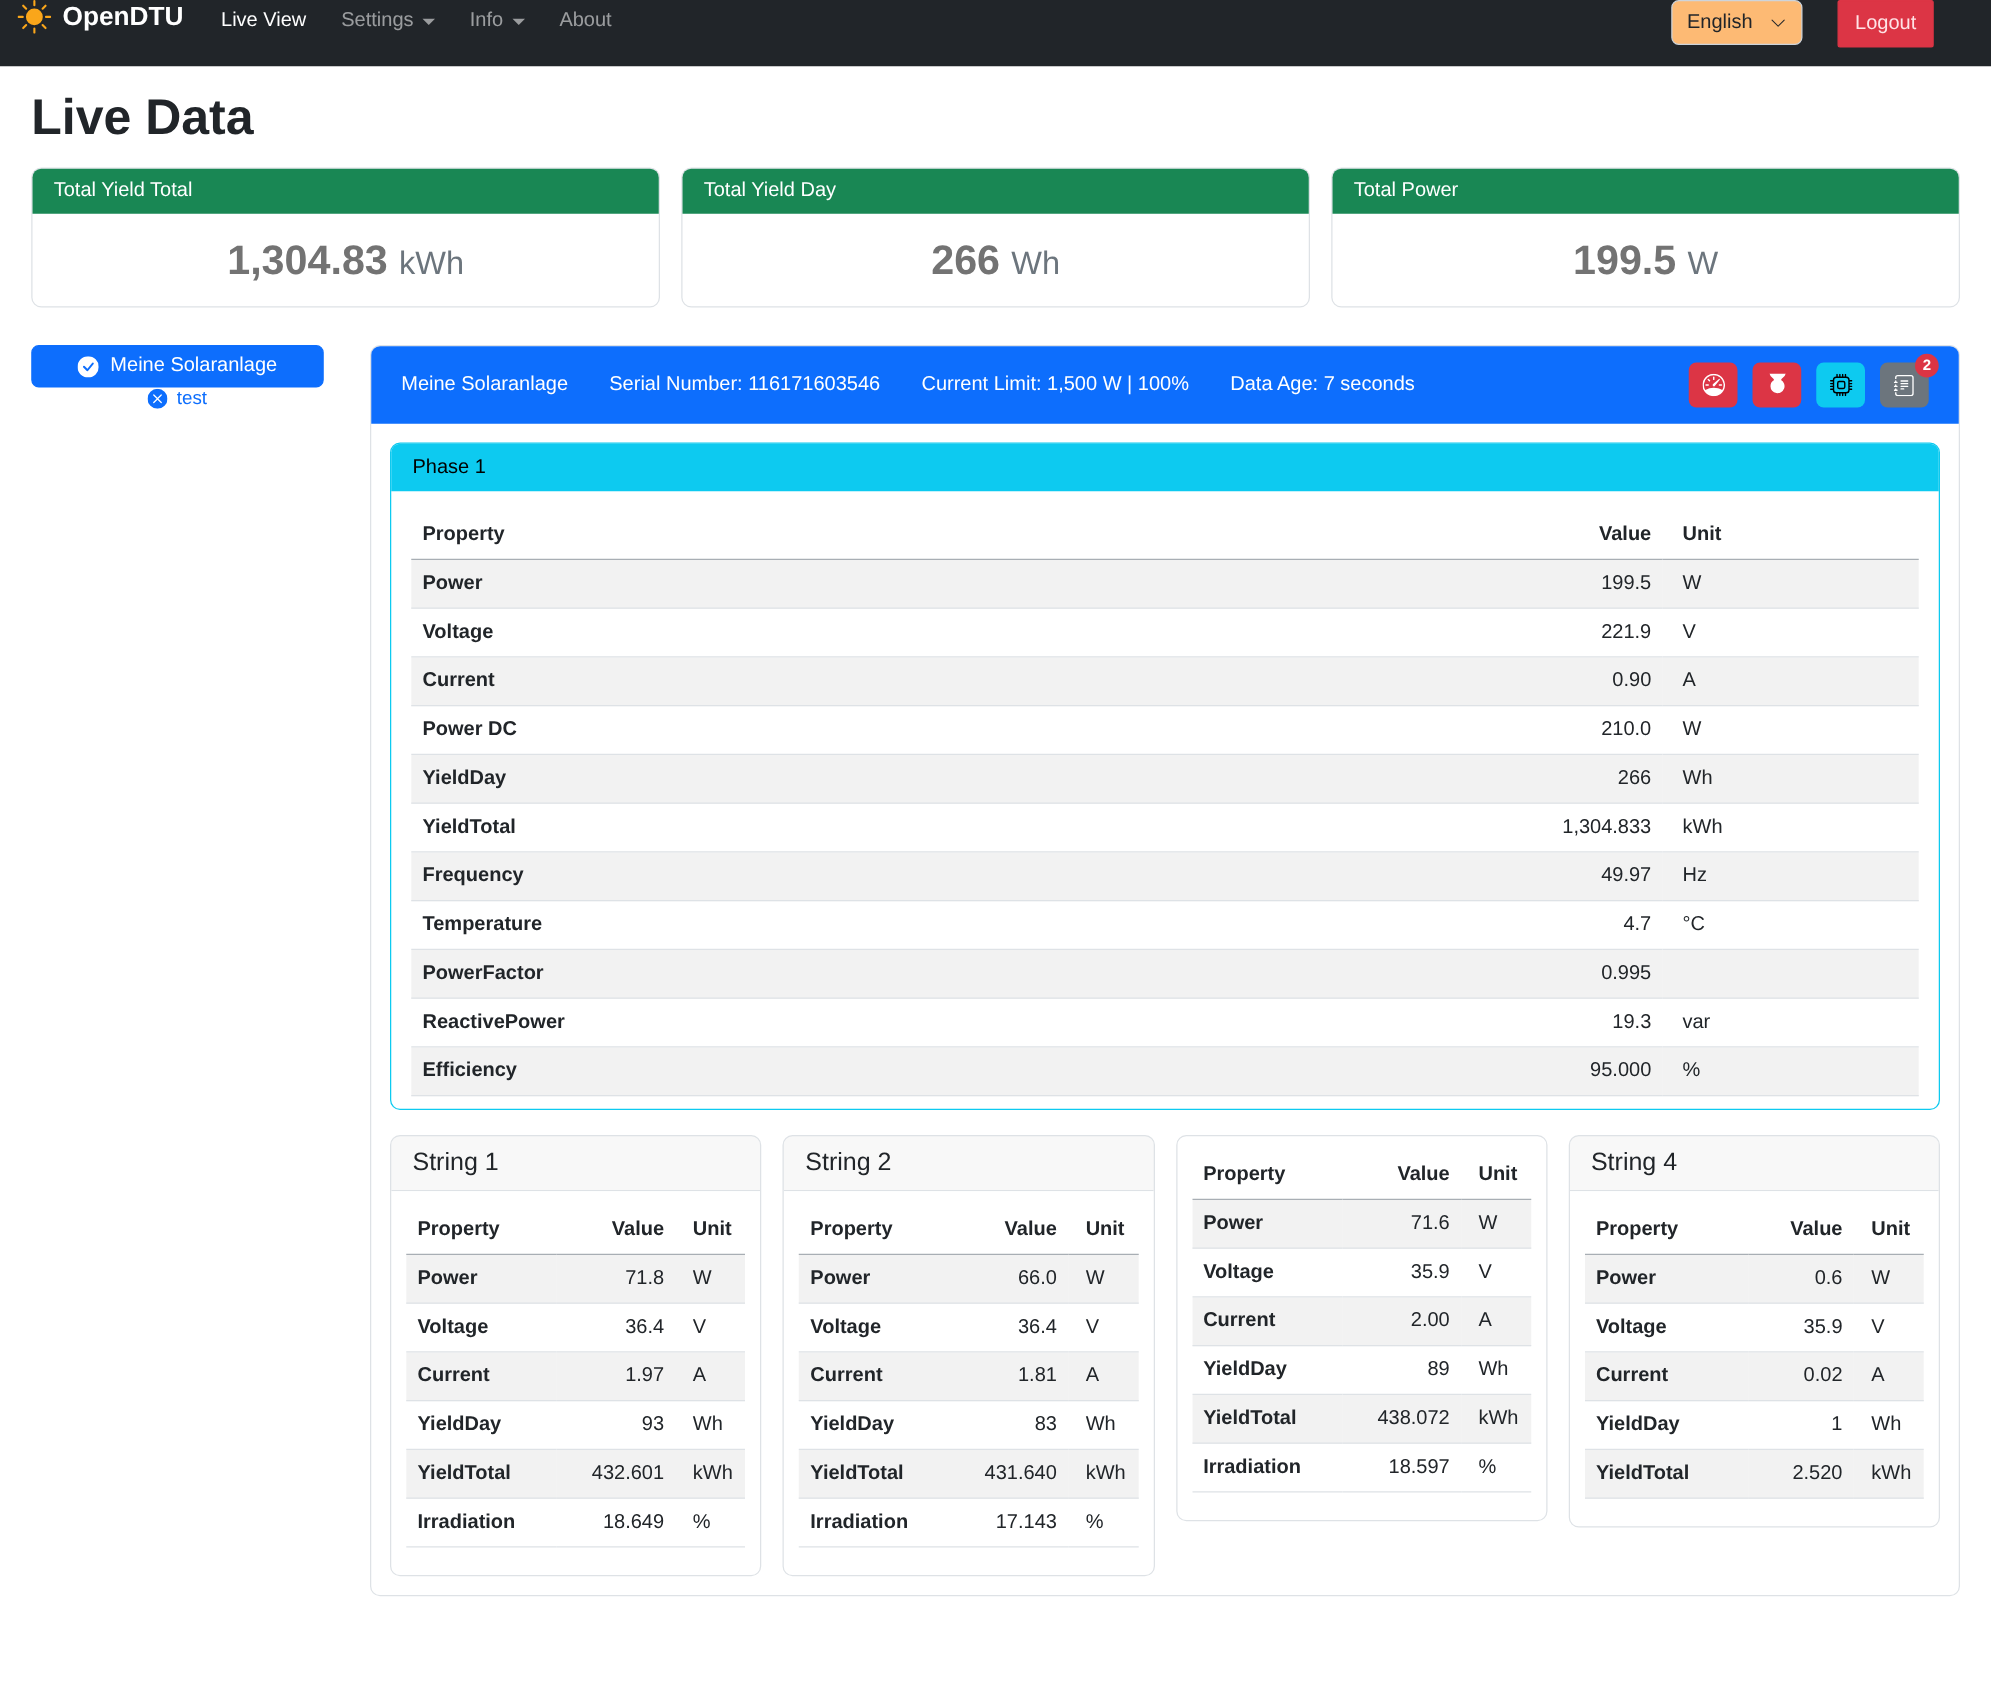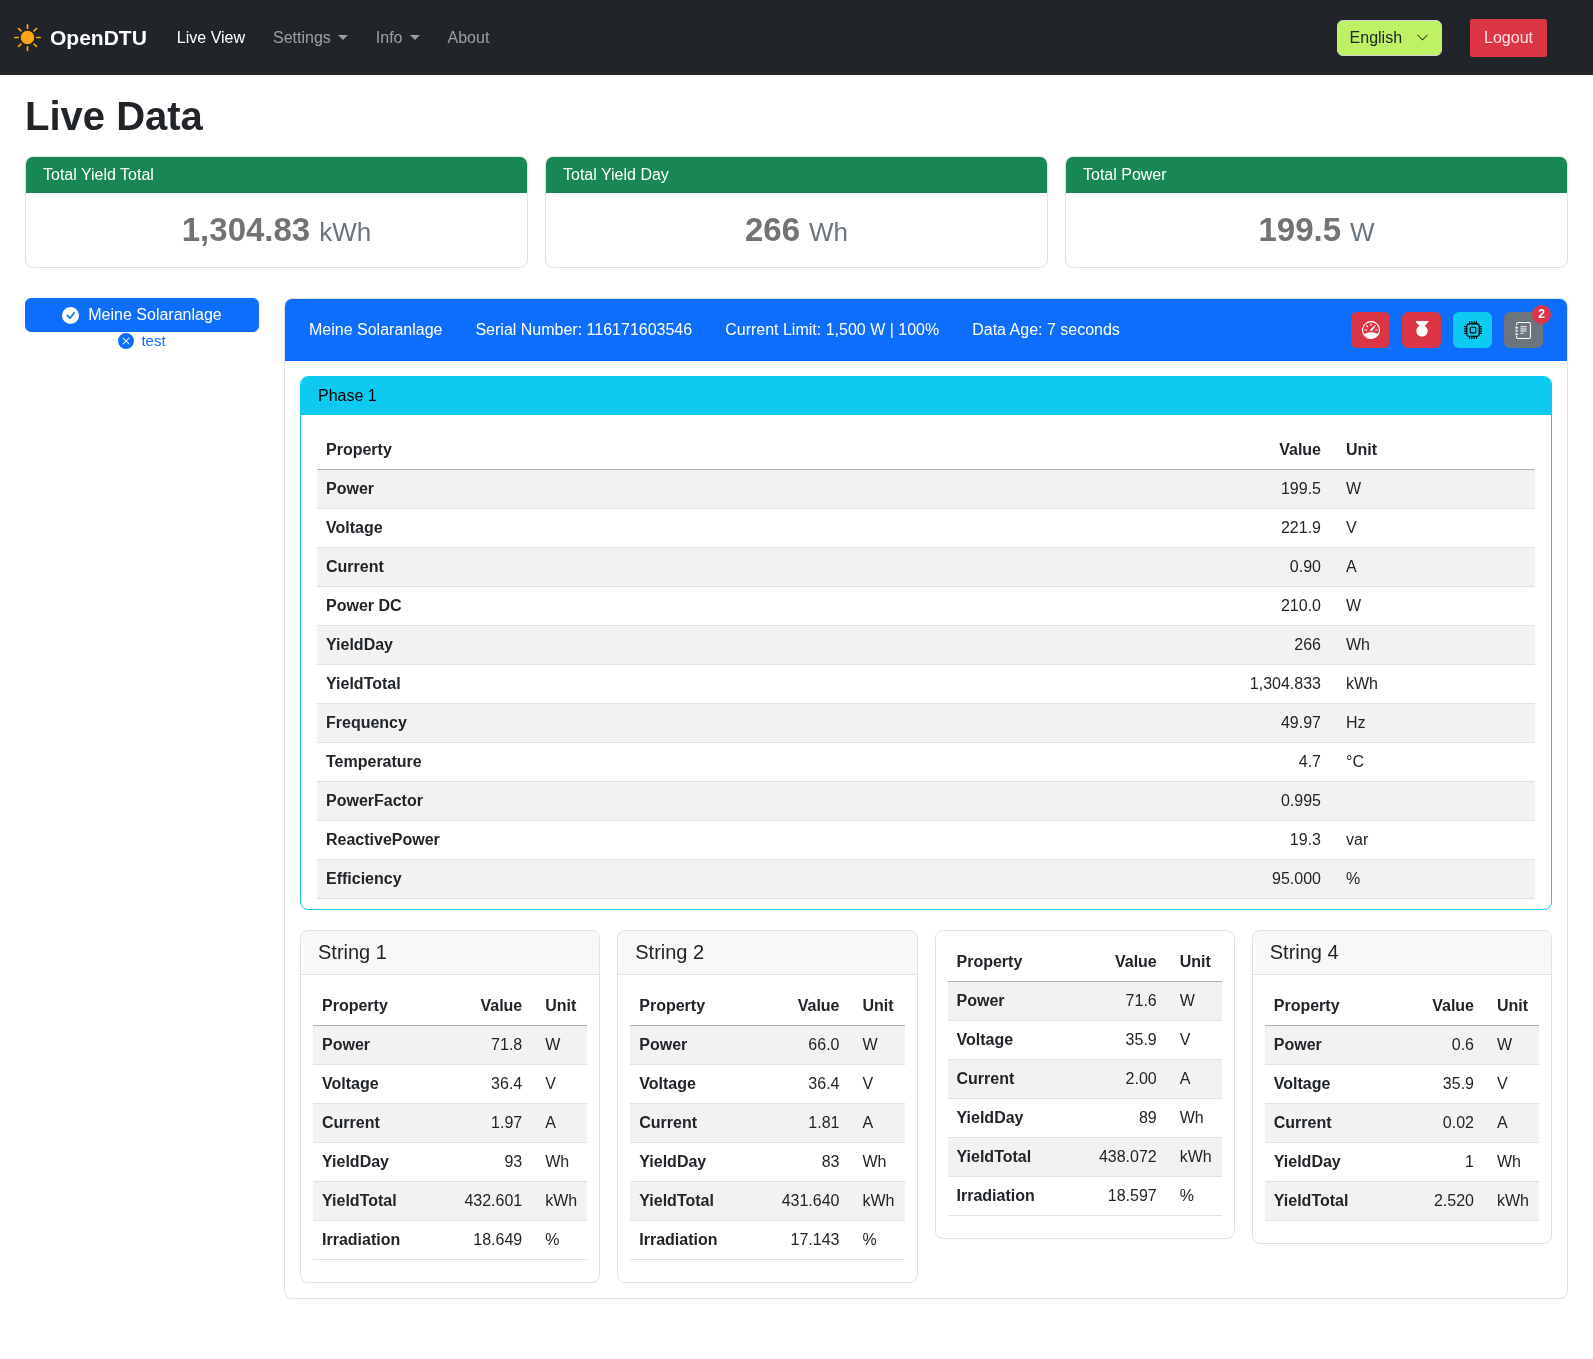--- a/index.html
+++ b/index.html
@@ -5,43 +5,43 @@
   * { box-sizing: border-box; }
   html,body { margin:0; padding:0; }
   body {
     width:1593px; min-height:1359px;
     font-family:"Liberation Sans", sans-serif;
     color:#212529; background:#fff; font-size:16px;
   }
   [data-interactable="true"] { cursor:pointer; }
 
   
-  .navbar { height:75px; background:#212529; display:flex; align-items:center; padding:0 14px; }
+  .navbar { height:53px; background:#212529; display:flex; align-items:flex-start; padding:0 14px; }
   .brand { display:flex; align-items:center; gap:9px; color:#fff; font-size:21px; font-weight:700; margin-right:16px; }
   .nav-link { color:rgba(255,255,255,.55); font-size:16px; padding:8px 14px; text-decoration:none; display:flex; align-items:center; }
   .nav-link.active { color:#fff; }
   .caret { width:0; height:0; border-top:5px solid currentColor; border-left:5px solid transparent; border-right:5px solid transparent; margin-left:7px; display:inline-block; }
   .nav-spacer { flex:1; }
-  .lang-select { background:#bef264; border:1px solid #ced4da; border-radius:6px; height:36px; display:flex; align-items:center; gap:14px; padding:0 12px; font-size:16px; color:#212529; margin-right:28px; }
+  .lang-select { background:#fdba74; border:1px solid #ced4da; border-radius:6px; height:36px; display:flex; align-items:center; gap:14px; padding:0 12px; font-size:16px; color:#212529; margin-right:28px; }
   .logout-btn { background:#dc3545; color:#ffe3e6; border:1px solid #dc3545; border-radius:2px; height:38px; padding:0 13px; font-size:16px; font-family:inherit; margin-right:32px; }
 
   
   .container { padding:0 25px; }
   .page-title { font-size:40px; font-weight:600; margin:19px 0 17px; }
 
   
   .summary-row { display:flex; gap:17px;justify-content:center; }
   .summary-card { flex:1; border:1px solid #dee2e6; border-radius:8px; background:#fff; }
   .summary-header { background:#198754; color:#fff; font-size:16px; padding:9px 17px; border-radius:7px 7px 0 0; }
   .summary-body { padding:18px 17px; text-align:center; }
   .summary-value { font-size:33px; font-weight:600; color:#737373; }
   .summary-unit { font-size:26px; color:#6c757d; font-weight:500; margin-left:9px; }
 
   
-  .main-row { display:flex; gap:25px; margin-top:30px; align-items:flex-start; padding-bottom:28px; }
+  .main-row { display:flex; gap:37px; margin-top:30px; align-items:flex-start; padding-bottom:28px; }
   .sidebar { width:234px; flex:none; }
   .inverter-btn { width:100%; background:#0d6efd; border:1px solid #0d6efd; color:#fff; border-radius:6px; font-size:16px; padding:7px 12px; display:flex; align-items:center; justify-content:center; gap:9px; font-family:inherit; }
   .inverter-offline { margin-top:0; display:flex; align-items:center; justify-content:center; gap:7px; color:#0d6efd; font-size:15px; }
 
   .inverter-card { flex:1; border:1px solid #dee2e6; border-radius:8px; background:#fff; }
   .inv-header { background:#0d6efd; border-radius:7px 7px 0 0; color:#fff; display:flex; align-items:center; padding:13px 24px; font-size:16px; gap:33px; }
   .inv-actions { margin-left:auto; display:flex; gap:12px; }
   .icon-btn { width:39px; height:36px; border:none; border-radius:6px; display:flex; align-items:center; justify-content:center; position:relative; padding:0; }
   .icon-btn.red { background:#dc3545; }
   .icon-btn.cyan { background:#0dcaf0; }

